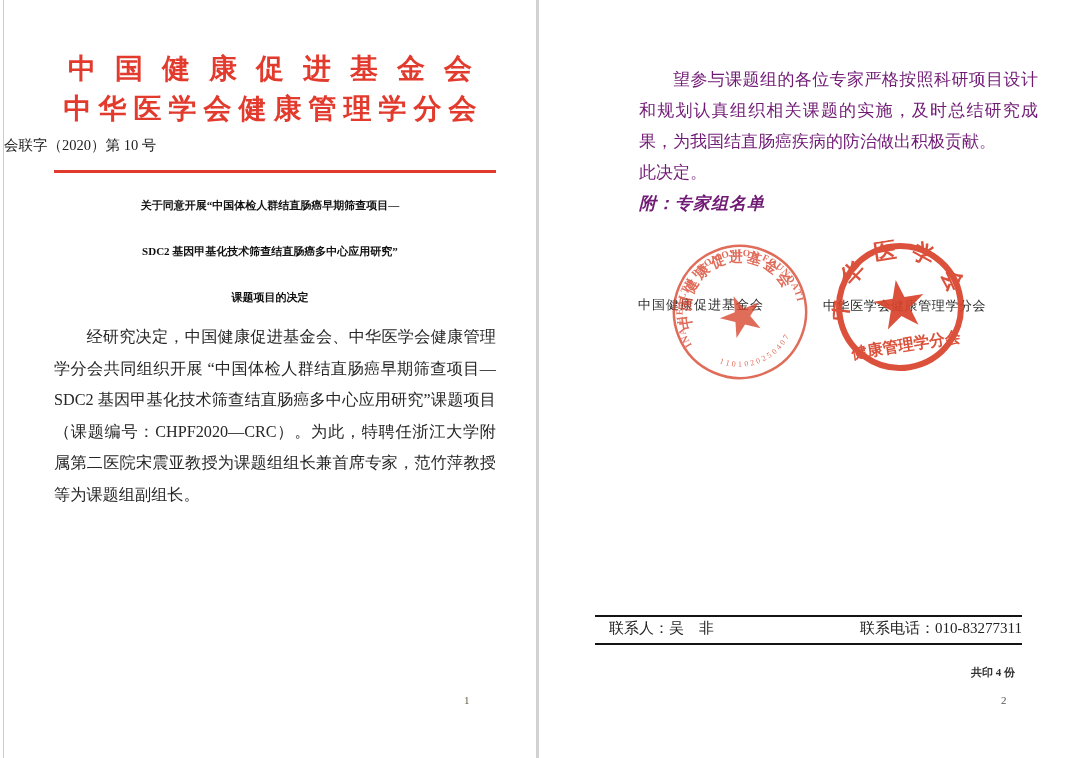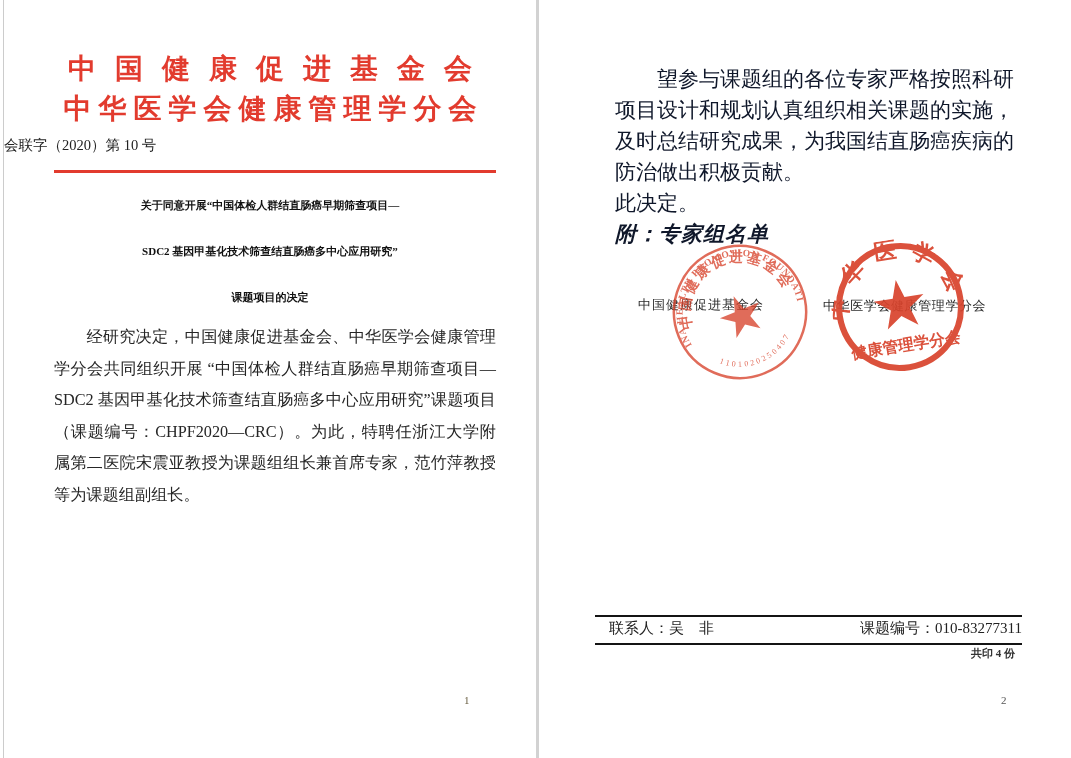--- a/index.html
+++ b/index.html
@@ -40,22 +40,22 @@
     font-size:16.2px; line-height:31.6px; text-align:justify; color:#262626;
   }
   .body-text-1 p { margin:0; text-indent:2em; }
 
   .page-num { position:absolute; top:694px; font-size:11px; color:#6b6145; }
   .page-num-1 { left:460px; }
   .page-num-2 { left:462px; color:#555; }
 
   
   .body-text-2 {
-    position:absolute; top:64px; left:76px; width:399px;
-    font-size:21px; line-height:31px; text-align:justify; color:#0f172a;
+    position:absolute; top:64px; left:100px; width:399px;
+    font-size:17px; line-height:31px; text-align:justify; color:#701a75;
   }
   .body-text-2 p { margin:0; }
   .body-text-2 .indent { text-indent:2em; }
   .attachment-note { font-weight:bold; font-style:italic; letter-spacing:1px; }
 
   .signature {
     position:absolute; font-size:13px; color:#2b2b2b; white-space:nowrap; z-index:1;
   }
   .signature-1 { top:296px; left:99px;  letter-spacing:1px; }
   .signature-2 { top:297px; left:284px; letter-spacing:0.6px; }
@@ -71,21 +71,21 @@
 
   .contact-rule { position:absolute; left:56px; width:427px; height:2px; background:#141414; }
   .contact-rule-top { top:615px; }
   .contact-rule-bottom { top:643px; }
   .contact-row {
     position:absolute; top:619px; left:56px; width:427px;
     display:flex; justify-content:space-between; font-size:15px; color:#222;
   }
   .contact-person { padding-left:14px; }
   .copies-note {
-    position:absolute; top:646px; left:56px; width:420px; text-align:right;
+    position:absolute; top:665px; left:56px; width:420px; text-align:right;
     font-size:11px; color:#333; font-weight:bold;
   }
 </style>
 </head>
 <body>
 
 <div class="edge-line edge-left"></div>
 <div class="edge-line page-divider"></div>
 
 <div class="page page-1">
@@ -149,19 +149,19 @@
       <textPath href="#arcSoc" startOffset="50%" text-anchor="middle">中华医学会</textPath>
     </text>
     <path fill="#d8432c" transform="translate(67,66) scale(26)" d="M 0,-1 L 0.2245,-0.309 L 0.951,-0.309 L 0.363,0.118 L 0.588,0.809 L 0,0.382 L -0.588,0.809 L -0.363,0.118 L -0.951,-0.309 L -0.2245,-0.309 Z"></path>
     <text x="67" y="110" text-anchor="middle" font-size="15.5" font-weight="bold" fill="#d8432c">健康管理学分会</text>
   </svg>
 
 
   <div class="contact-rule contact-rule-top"></div>
   <div class="contact-row">
     <span class="contact-person"><span>联系人：</span><span>吴　非</span></span>
-    <span class="contact-phone"><span>课题编号：</span><span>010-83277311</span></span>
+    <span class="contact-phone"><span>联系电话：</span><span>010-83277311</span></span>
   </div>
   <div class="contact-rule contact-rule-bottom"></div>
   <div class="copies-note">共印 4 份</div>
 
   <div class="page-num page-num-2">2</div>
 </div>
 
 </body></html>

